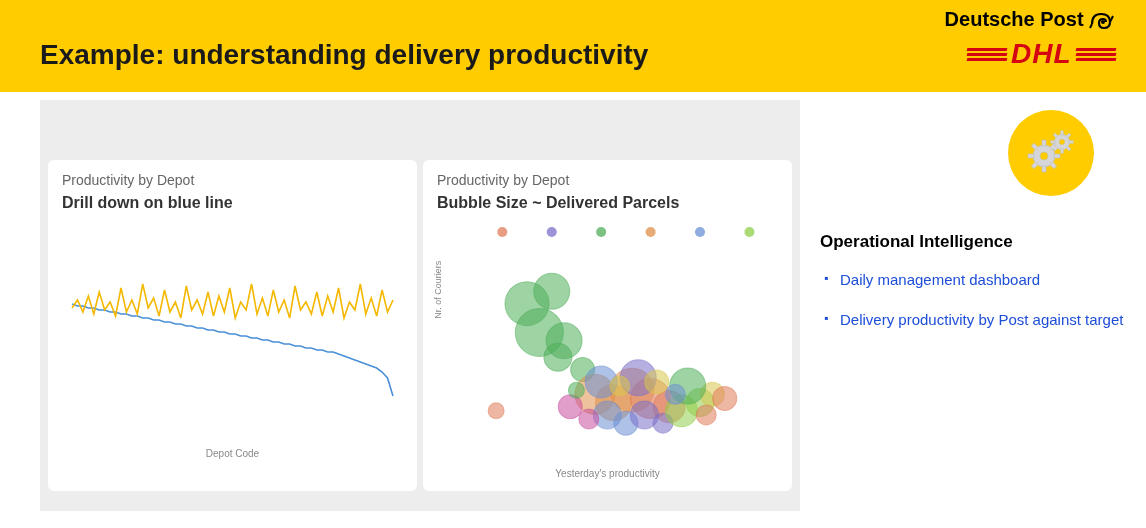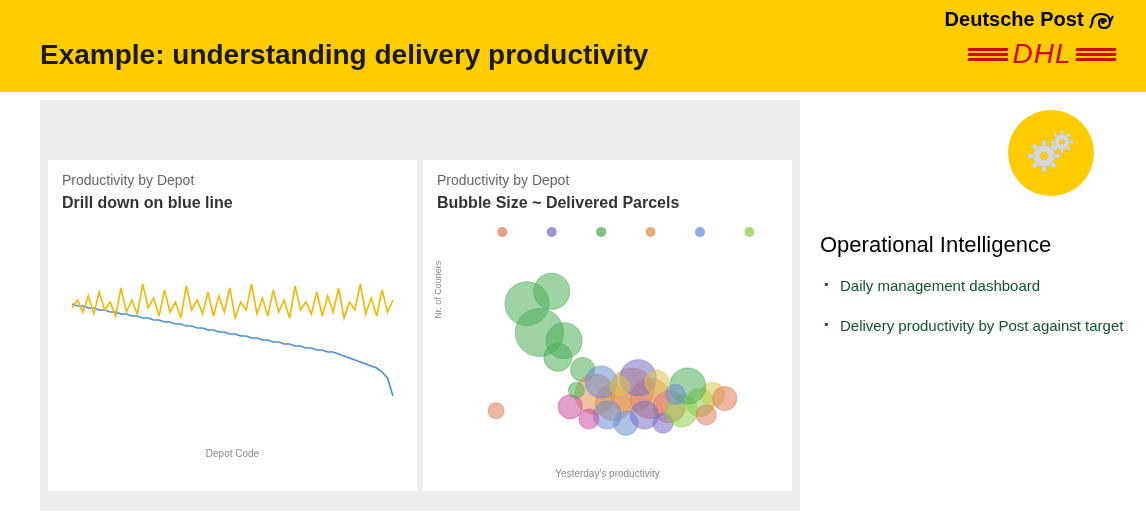--- a/index.html
+++ b/index.html
@@ -38,21 +38,21 @@
   }
   .horn {
     display: inline-block;
     vertical-align: middle;
   }
   .dhl {
     margin-top: 6px;
   }
   .dhl-text {
     color: #d40511;
-    font-weight: 400;
+    font-weight: 700;
     font-size: 28px;
     font-style: italic;
     letter-spacing: 1px;
     display: inline-block;
     vertical-align: middle;
   }
   .dhl-lines {
     display: inline-block;
     vertical-align: middle;
   }
@@ -74,20 +74,21 @@
     padding: 60px 8px 20px 8px;
     display: flex;
     gap: 6px;
     flex: 0 0 760px;
   }
   .chart-card {
     background: #fff;
     flex: 1;
     padding: 12px 14px;
     position: relative;
+    border-radius: 6px;
   }
   .chart-title {
     font-size: 14px;
     color: #666;
     margin-bottom: 6px;
   }
   .chart-sub {
     font-size: 16px;
     font-weight: bold;
     color: #333;
@@ -139,31 +140,31 @@
     height: 86px;
     border-radius: 50%;
     background: #ffcc00;
     margin-left: auto;
     margin-right: 40px;
     display: flex;
     align-items: center;
     justify-content: center;
   }
   .section-title {
-    font-size: 22px;
-    font-weight: normal;
+    font-size: 17px;
+    font-weight: bold;
     margin: 36px 0 18px 0;
   }
   .bullets {
     list-style: none;
     padding: 0;
   }
   .bullets li {
     font-size: 15px;
-    color: #14532d;
+    color: #1d4ed8;
     margin-bottom: 20px;
     padding-left: 20px;
     position: relative;
     line-height: 1.35;
   }
   .bullets li::before {
     content: "▪";
     position: absolute;
     left: 4px;
     top: 0;

